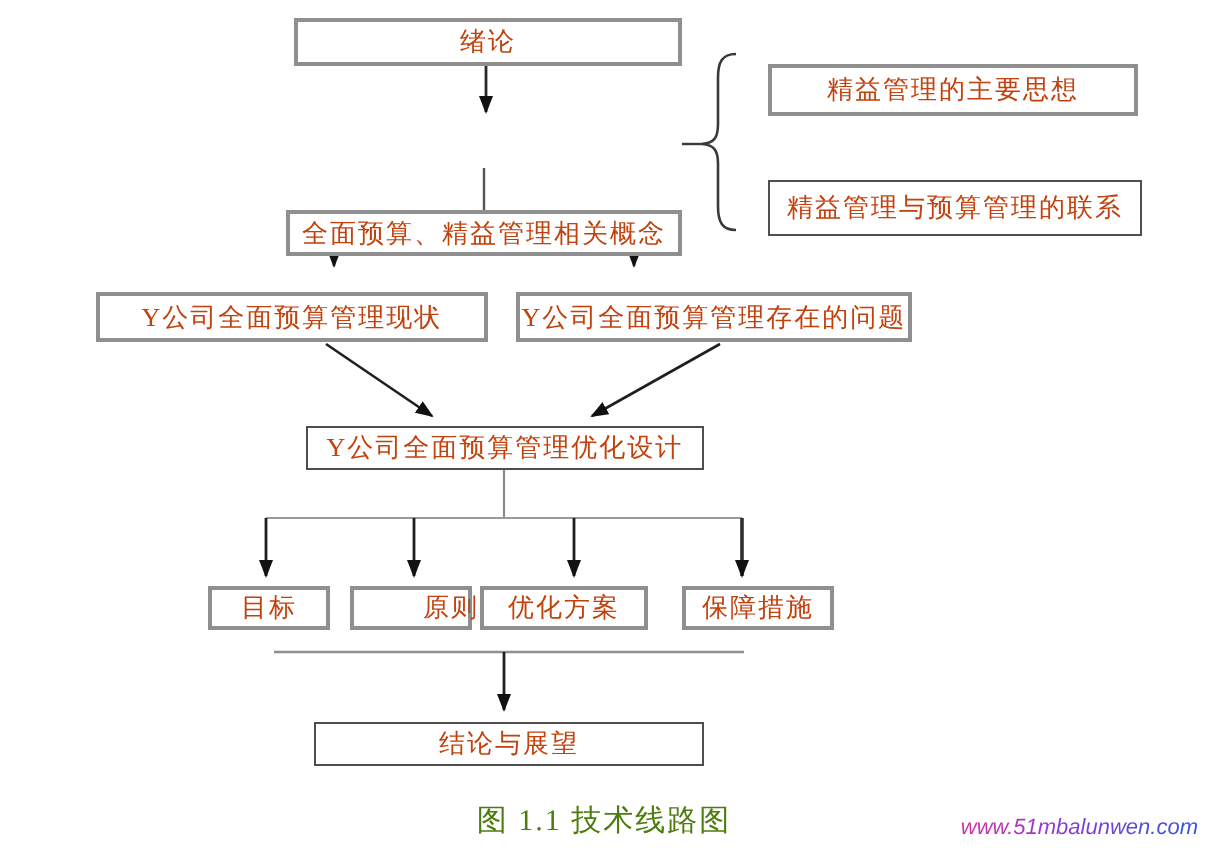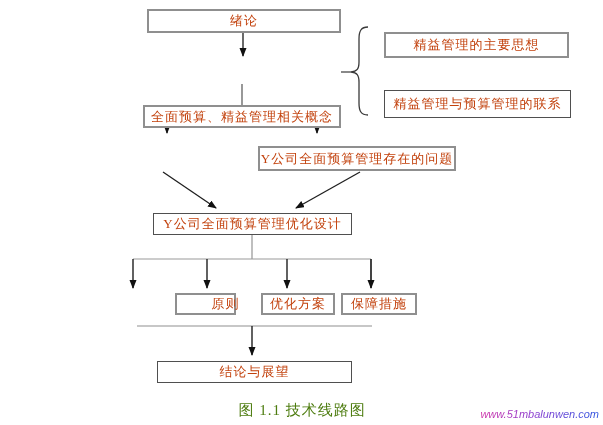--- a/index.html
+++ b/index.html
@@ -40,21 +40,21 @@
   
   .n-introduction        { left:147px; top:9px;   width:194px; height:24px; }
   .n-concepts            { left:143px; top:61px;  width:198px; height:23px;margin-top:44px; }
   .n-lean-ideas          { left:384px; top:32px;  width:185px; height:26px; }
   .n-lean-budget-link    { left:384px; top:90px;  width:187px; height:28px; }
   .n-current-status      { left:48px;  top:146px; width:196px; height:25px; }
   .n-problems            { left:258px; top:146px; width:198px; height:25px; }
   .n-optimization-design { left:153px; top:213px; width:199px; height:22px; }
   .n-goals               { left:104px; top:293px; width:61px;  height:22px; }
   .n-principles          { left:175px; top:293px; width:61px;  height:22px;padding-left:40px; }
-  .n-optimization-plan   { left:261px; top:293px; width:74px;  height:22px; }
+  .n-optimization-plan   { left:240px; top:293px; width:84px;  height:22px; }
   .n-safeguards          { left:341px; top:293px; width:76px;  height:22px; }
   .n-conclusion          { left:157px; top:361px; width:195px; height:22px; }
 
   .caption {
     position: absolute;
     left: 180px;
     top: 401px;
     width: 244px;
     text-align: center;
     font-size: 15px;
@@ -121,25 +121,27 @@
   </svg>
 
   <div class="node b2 n-introduction">绪论</div>
 
   <div class="node b2 n-concepts">全面预算、精益管理相关概念</div>
 
   <div class="node b2 n-lean-ideas">精益管理的主要思想</div>
 
   <div class="node b1 n-lean-budget-link">精益管理与预算管理的联系</div>
 
+  <div class="node b2 n-current-status">Y公司全面预算管理现状</div>
 
   <div class="node b2 n-problems">Y公司全面预算管理存在的问题</div>
 
   <div class="node b1 n-optimization-design">Y公司全面预算管理优化设计</div>
 
+  <div class="node b2 n-goals">目标</div>
 
   <div class="node b2 n-principles">原则</div>
 
   <div class="node b2 n-optimization-plan">优化方案</div>
 
   <div class="node b2 n-safeguards">保障措施</div>
 
   <div class="node b1 n-conclusion">结论与展望</div>
 
   <div class="caption">图 1.1 技术线路图</div>

